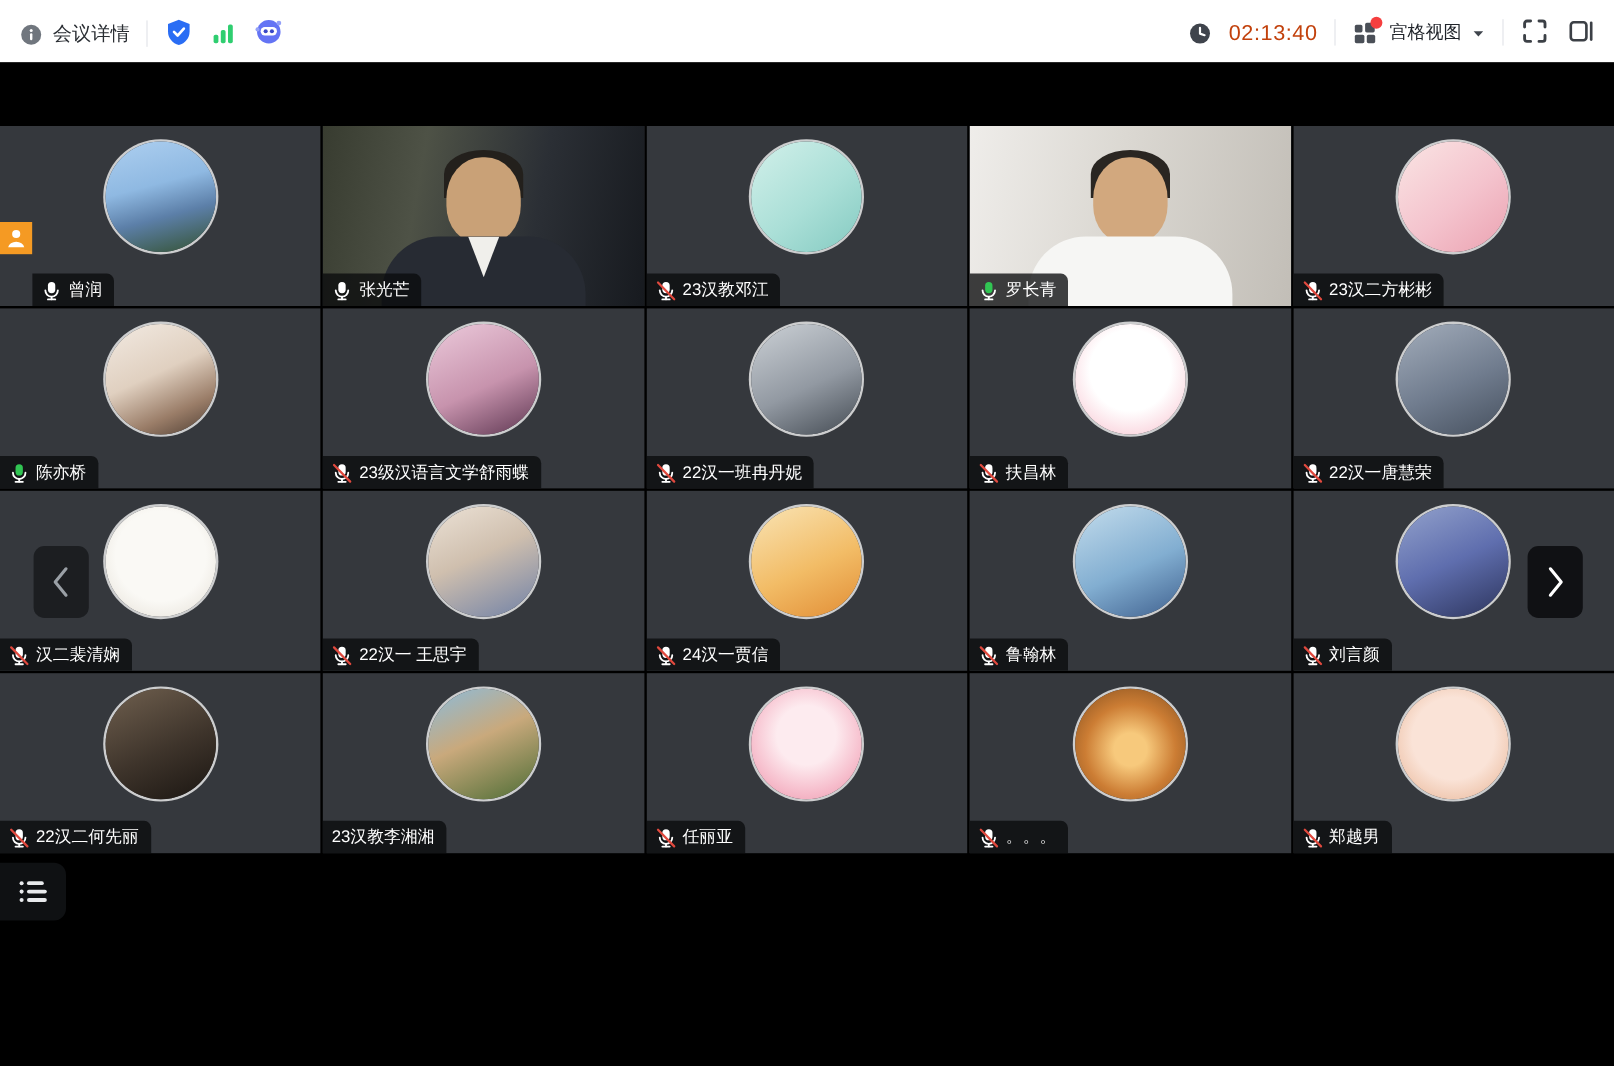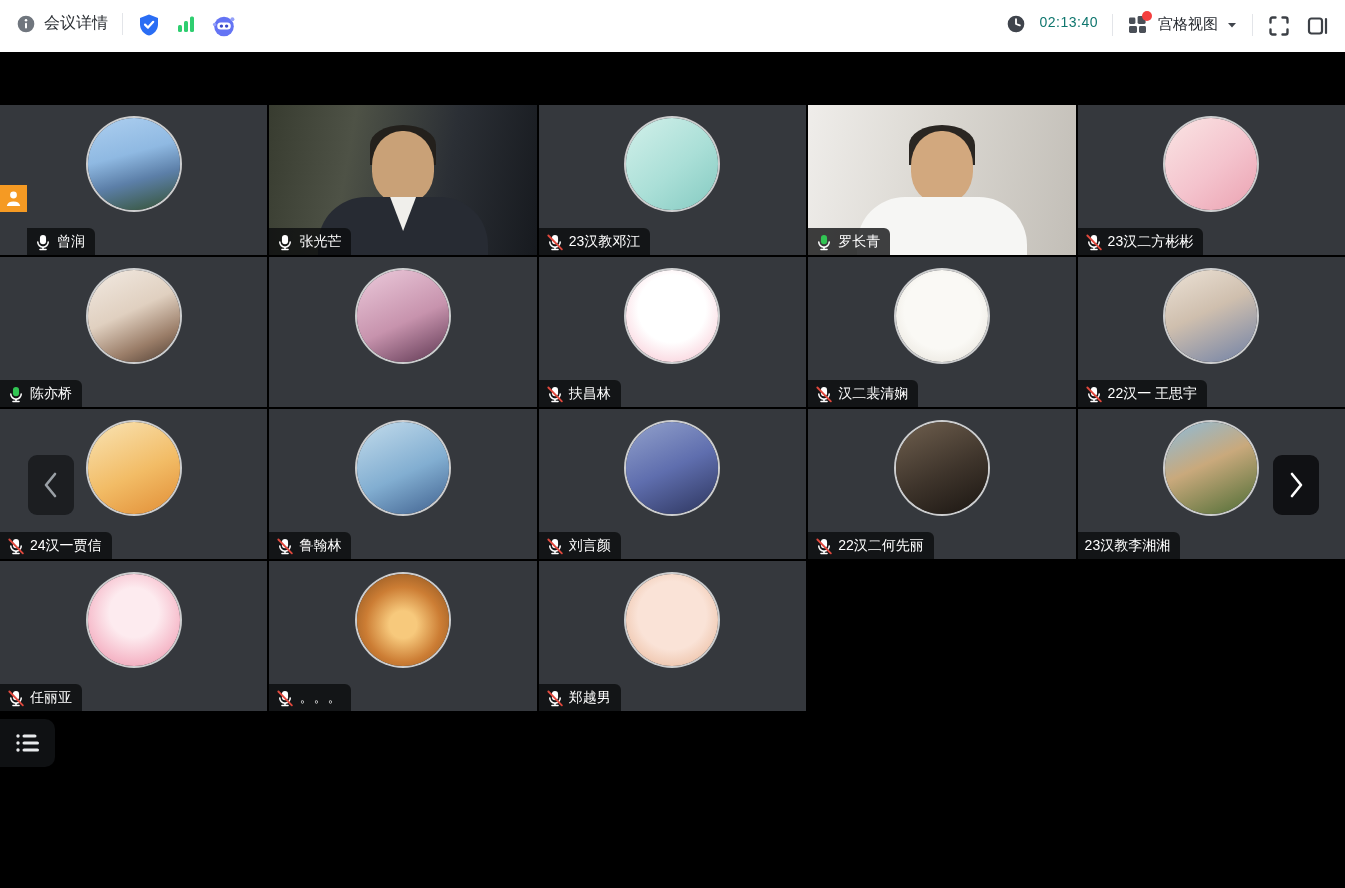--- a/index.html
+++ b/index.html
@@ -2,23 +2,23 @@
 <html><head>
 <meta charset="utf-8">
 <style>
   * { margin:0; padding:0; box-sizing:border-box; }
   html,body { width:1345px; height:888px; overflow:hidden; background:#000;
               font-family:"Liberation Sans", sans-serif; }
 
   
   .topbar { height:52px; background:#fff; display:flex; align-items:center;
             justify-content:space-between; padding:0 16px; }
-  .tb-group { display:flex; align-items:flex-start; gap:14px; }
+  .tb-group { display:flex; align-items:flex-end; gap:14px; }
   .tb-title { font-size:16px; color:#2a2e33; }
-  .tb-timer { font-size:14px; color:#0f766e; letter-spacing:.5px; }
+  .tb-timer { font-size:18px; color:#c2410c; letter-spacing:.5px; }
   .tb-view  { font-size:15px; color:#1f2329; margin-left:2px; }
   .vdiv { width:1px; height:22px; background:#e3e5e9; }
   .tb-btn { display:flex; align-items:center; gap:8px; cursor:pointer; }
   .icon { display:inline-flex; align-items:center; justify-content:center; }
   .layout-icon-wrap { position:relative; display:inline-flex; }
   .notif-dot { position:absolute; top:-3px; right:-4px; width:10px; height:10px;
                border-radius:50%; }
 
   
   .stage { position:relative; height:836px; background:#000; overflow:hidden; }
@@ -273,37 +273,90 @@
     <line x1="6.6" y1="17.8" x2="13.4" y2="17.8" stroke="#fff" stroke-width="1.7" stroke-linecap="round"></line>
               </svg>
             </span>
         <span class="pname">陈亦桥</span>
       </div>
     </div>
   </div>
       <div class="tile">
     <div class="avatar" style="background: linear-gradient(155deg, rgb(236, 202, 219) 0%, rgb(199, 147, 173) 55%, rgb(92, 53, 80) 100%);"></div>
 
+    <div class="label-row">
+
+      <div class="name-label">
+        <span class="mic">
+              <svg width="18" height="19" viewBox="0 0 20 20">
+                <rect x="6.6" y="1.6" width="6.8" height="10.4" rx="3.4" fill="#fff"></rect>
+    <path d="M4.2 9.4 a5.8 5.8 0 0 0 11.6 0" fill="none" stroke="#fff" stroke-width="1.7" stroke-linecap="round"></path>
+    <line x1="10" y1="15.4" x2="10" y2="17.6" stroke="#fff" stroke-width="1.7" stroke-linecap="round"></line>
+    <line x1="6.6" y1="17.8" x2="13.4" y2="17.8" stroke="#fff" stroke-width="1.7" stroke-linecap="round"></line>
+                <line x1="2.6" y1="2.2" x2="17.6" y2="17.6" stroke="#e0493e" stroke-width="2.1" stroke-linecap="round"></line>
+              </svg>
+            </span>
+        <span class="pname">23级汉语言文学舒雨蝶</span>
+      </div>
+    </div>
+  </div>
+      <div class="tile">
+    <div class="avatar" style="background: linear-gradient(155deg, rgb(204, 209, 214) 0%, rgb(146, 153, 162) 55%, rgb(67, 74, 82) 100%);"></div>
+
+    <div class="label-row">
+
+      <div class="name-label">
+        <span class="mic">
+              <svg width="18" height="19" viewBox="0 0 20 20">
+                <rect x="6.6" y="1.6" width="6.8" height="10.4" rx="3.4" fill="#fff"></rect>
+    <path d="M4.2 9.4 a5.8 5.8 0 0 0 11.6 0" fill="none" stroke="#fff" stroke-width="1.7" stroke-linecap="round"></path>
+    <line x1="10" y1="15.4" x2="10" y2="17.6" stroke="#fff" stroke-width="1.7" stroke-linecap="round"></line>
+    <line x1="6.6" y1="17.8" x2="13.4" y2="17.8" stroke="#fff" stroke-width="1.7" stroke-linecap="round"></line>
+                <line x1="2.6" y1="2.2" x2="17.6" y2="17.6" stroke="#e0493e" stroke-width="2.1" stroke-linecap="round"></line>
+              </svg>
+            </span>
+        <span class="pname">22汉一班冉丹妮</span>
+      </div>
+    </div>
   </div>
       <div class="tile">
     <div class="avatar" style="background: radial-gradient(circle at 50% 42%, rgb(255, 255, 255) 48%, rgb(251, 221, 228) 75%, rgb(243, 195, 207) 100%);"></div>
 
     <div class="label-row">
 
       <div class="name-label">
         <span class="mic">
               <svg width="18" height="19" viewBox="0 0 20 20">
                 <rect x="6.6" y="1.6" width="6.8" height="10.4" rx="3.4" fill="#fff"></rect>
     <path d="M4.2 9.4 a5.8 5.8 0 0 0 11.6 0" fill="none" stroke="#fff" stroke-width="1.7" stroke-linecap="round"></path>
     <line x1="10" y1="15.4" x2="10" y2="17.6" stroke="#fff" stroke-width="1.7" stroke-linecap="round"></line>
     <line x1="6.6" y1="17.8" x2="13.4" y2="17.8" stroke="#fff" stroke-width="1.7" stroke-linecap="round"></line>
                 <line x1="2.6" y1="2.2" x2="17.6" y2="17.6" stroke="#e0493e" stroke-width="2.1" stroke-linecap="round"></line>
               </svg>
             </span>
         <span class="pname">扶昌林</span>
+      </div>
+    </div>
+  </div>
+      <div class="tile">
+    <div class="avatar" style="background: linear-gradient(155deg, rgb(163, 173, 187) 0%, rgb(112, 124, 142) 55%, rgb(70, 80, 94) 100%);"></div>
+
+    <div class="label-row">
+
+      <div class="name-label">
+        <span class="mic">
+              <svg width="18" height="19" viewBox="0 0 20 20">
+                <rect x="6.6" y="1.6" width="6.8" height="10.4" rx="3.4" fill="#fff"></rect>
+    <path d="M4.2 9.4 a5.8 5.8 0 0 0 11.6 0" fill="none" stroke="#fff" stroke-width="1.7" stroke-linecap="round"></path>
+    <line x1="10" y1="15.4" x2="10" y2="17.6" stroke="#fff" stroke-width="1.7" stroke-linecap="round"></line>
+    <line x1="6.6" y1="17.8" x2="13.4" y2="17.8" stroke="#fff" stroke-width="1.7" stroke-linecap="round"></line>
+                <line x1="2.6" y1="2.2" x2="17.6" y2="17.6" stroke="#e0493e" stroke-width="2.1" stroke-linecap="round"></line>
+              </svg>
+            </span>
+        <span class="pname">22汉一唐慧荣</span>
       </div>
     </div>
   </div>
       <div class="tile">
     <div class="avatar" style="background: radial-gradient(circle at 50% 45%, rgb(250, 249, 245) 55%, rgb(234, 230, 222) 85%, rgb(216, 210, 198) 100%);"></div>
 
     <div class="label-row">
 
       <div class="name-label">
         <span class="mic">

